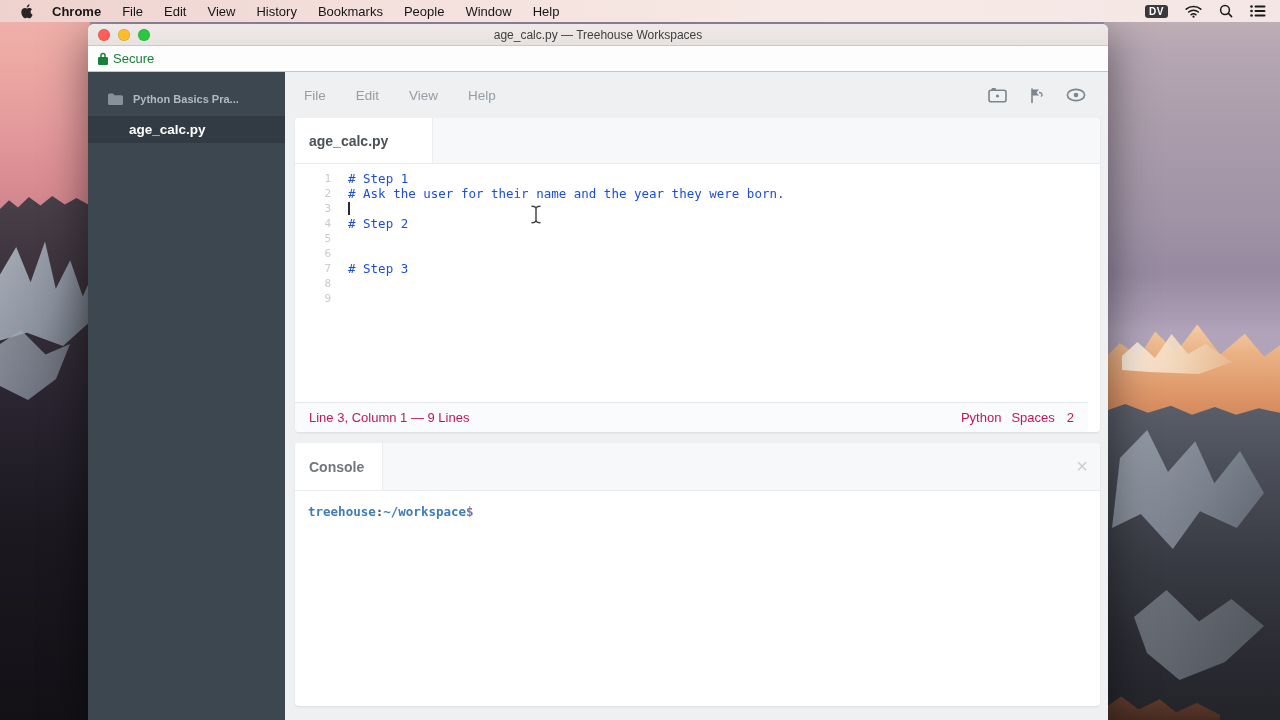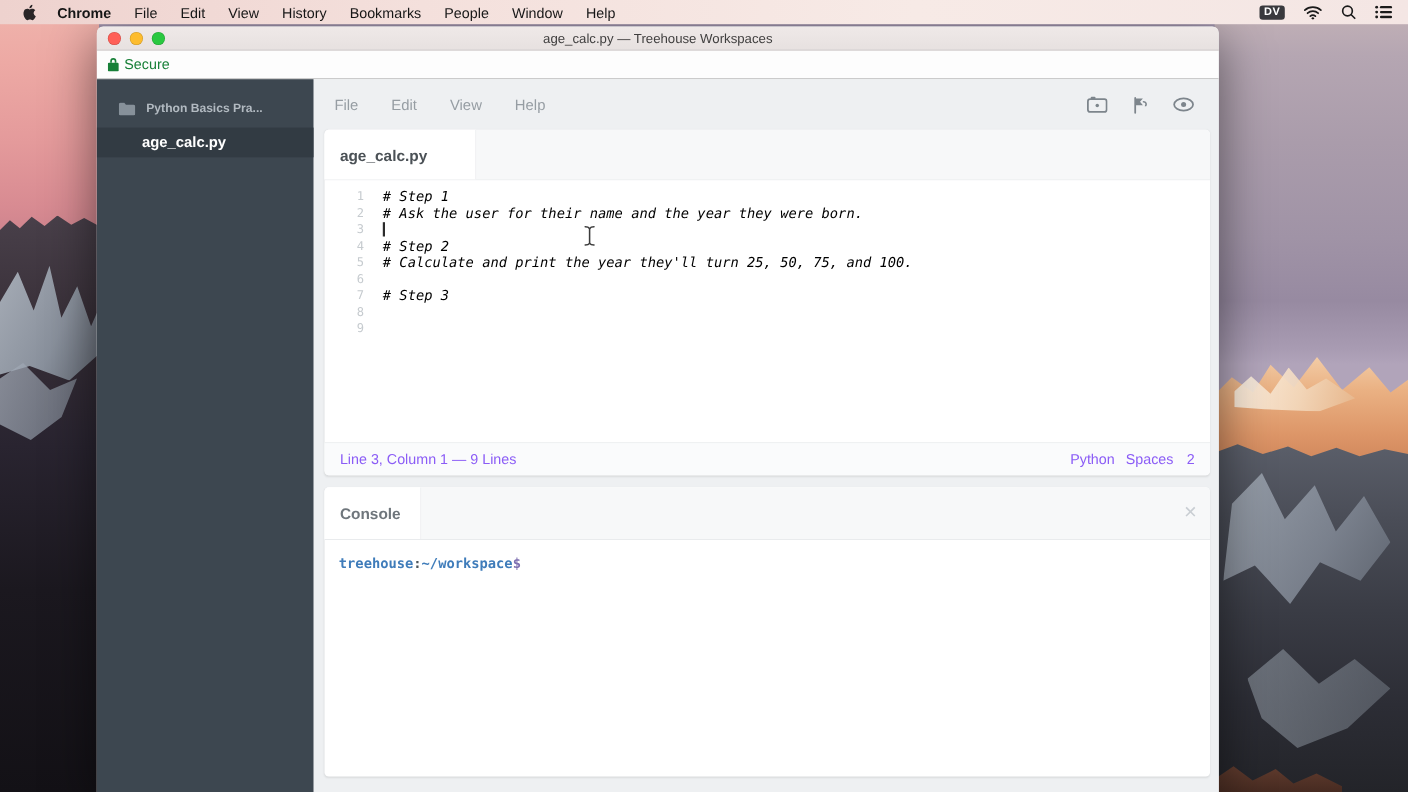--- a/index.html
+++ b/index.html
@@ -94,25 +94,25 @@
     display:flex; align-items:center; padding-left:14px; font-size:14px; font-weight:700; color:#4b5156; }
   .editor-card .tab-active { width:138px; }
   .console-card .tabbar { height:48px; }
   .console-card .tab-active { width:88px; font-weight:700; color:#6f767c; }
   .tab-close { position:absolute; right:12px; top:0; height:100%; display:flex; align-items:center;
     color:#c9ced3; font-size:20px; font-family:"Liberation Sans",sans-serif; }
 
   .code { padding-top:7px; font-family:"DejaVu Sans Mono",monospace; font-size:12.5px; line-height:15px; }
   .code-row { display:flex; padding-left:16px; height:15px; }
   .ln { width:20px; text-align:right; color:#c6cbcf; font-size:11px; flex:none; }
-  .src { margin-left:17px; color:#000000; font-style:italic; white-space:pre; }
+  .src { margin-left:17px; color:#1d4ed8; white-space:pre; }
   .caret { display:inline-block; width:1.5px; height:13px; background:#2b2b2b; vertical-align:-2px; }
 
-  .statusbar { position:absolute; left:0; right:0; bottom:0; height:30px; background:#fafbfc; border-top:1px solid #e5e8ea;
-    border-radius:0 0 4px 4px; display:flex; align-items:center; padding:0 14px; font-size:13px; color:#8b5cf6; }
+  .statusbar { position:absolute; left:0; right:12px; bottom:0; height:30px; background:#fafbfc; border-top:1px solid #e5e8ea;
+    border-radius:0 0 4px 4px; display:flex; align-items:center; padding:0 14px; font-size:13px; color:#be185d; }
   .statusbar .spacer { flex:1; }
   .statusbar .lang { margin-right:10px; }
   .statusbar .indent { margin-right:12px; }
 
   .console-body { padding:13px; font-family:"DejaVu Sans Mono",monospace; font-size:12.5px; font-weight:700; }
   .p-user, .p-path { color:#3f7cba; } .p-sep { color:#4d555b; } .p-sym { color:#7e6fb1; }
 
   
   .ibeam { position:absolute; left:530px; top:205px; z-index:50; }
 
@@ -277,21 +277,20 @@
               <span class="ln">3</span>
               <span class="src" style="margin-left:17px;"><span class="caret"></span></span>
               <span class="src" style="margin-left:0;"></span>
             </div>
           <div class="code-row">
               <span class="ln">4</span>
               <span class="src"># Step 2</span>
             </div>
           <div class="code-row">
               <span class="ln">5</span>
-              <span class="src"># Calculate and print the year they'll turn 25, 50, 75, and 100.</span>
             </div>
           <div class="code-row">
               <span class="ln">6</span>
               <span class="src"></span>
             </div>
           <div class="code-row">
               <span class="ln">7</span>
               <span class="src"># Step 3</span>
             </div>
           <div class="code-row">

